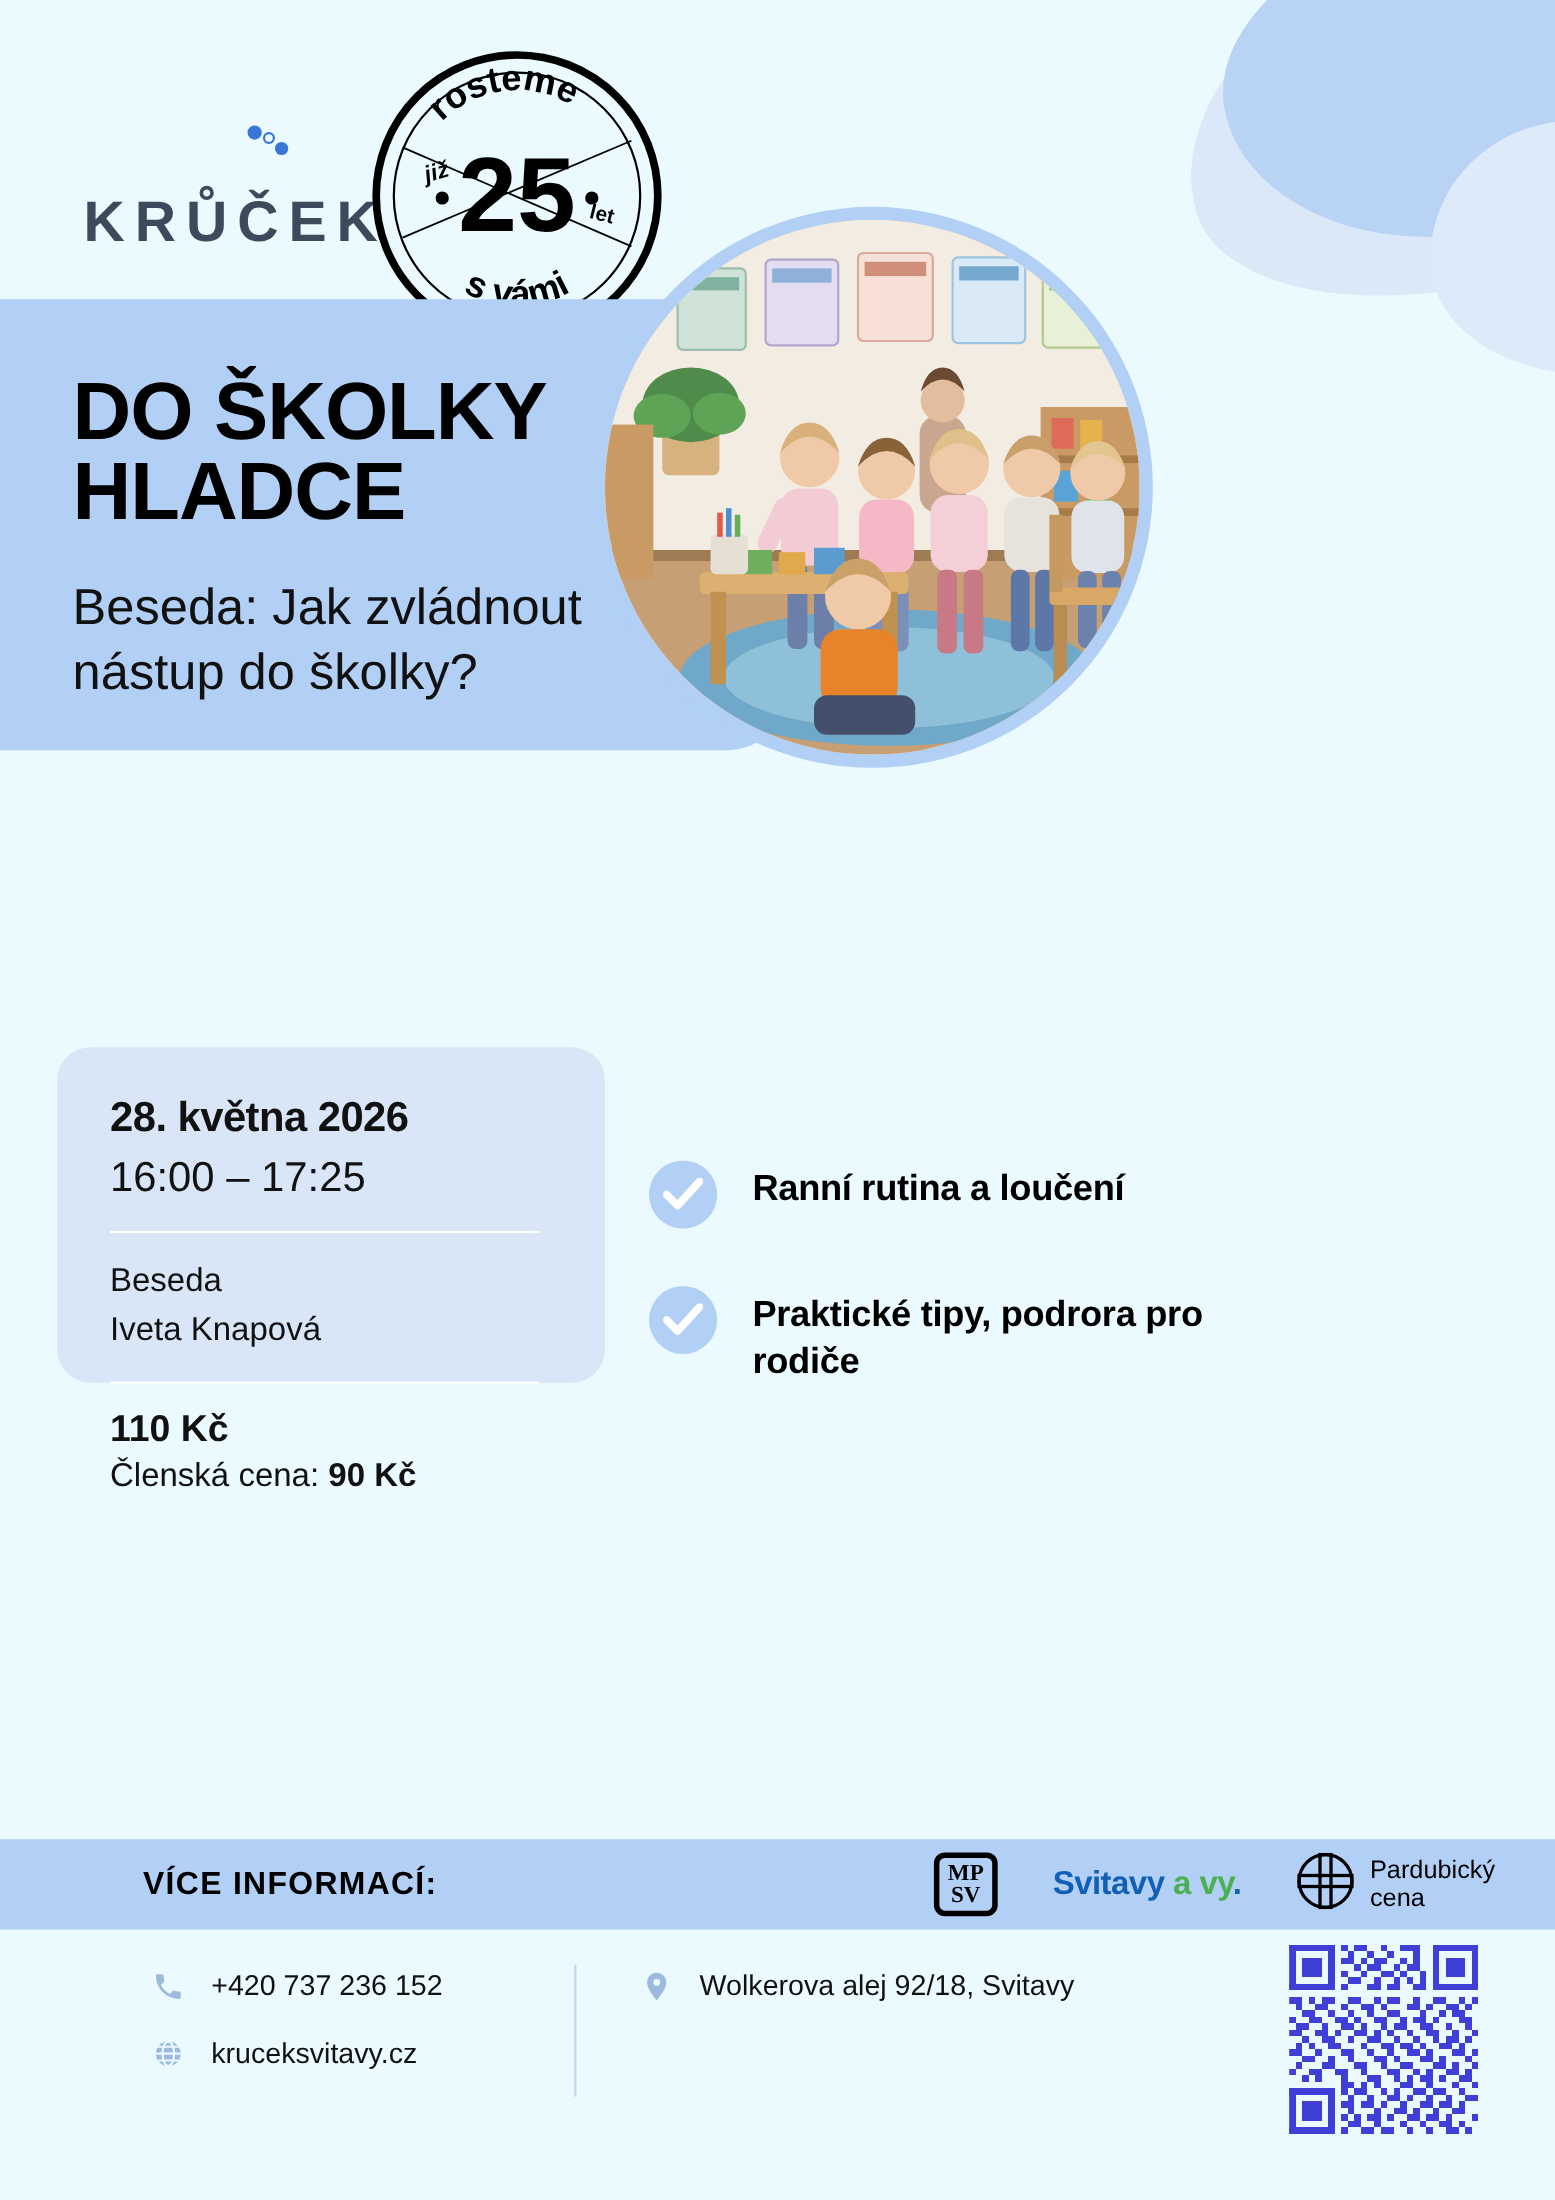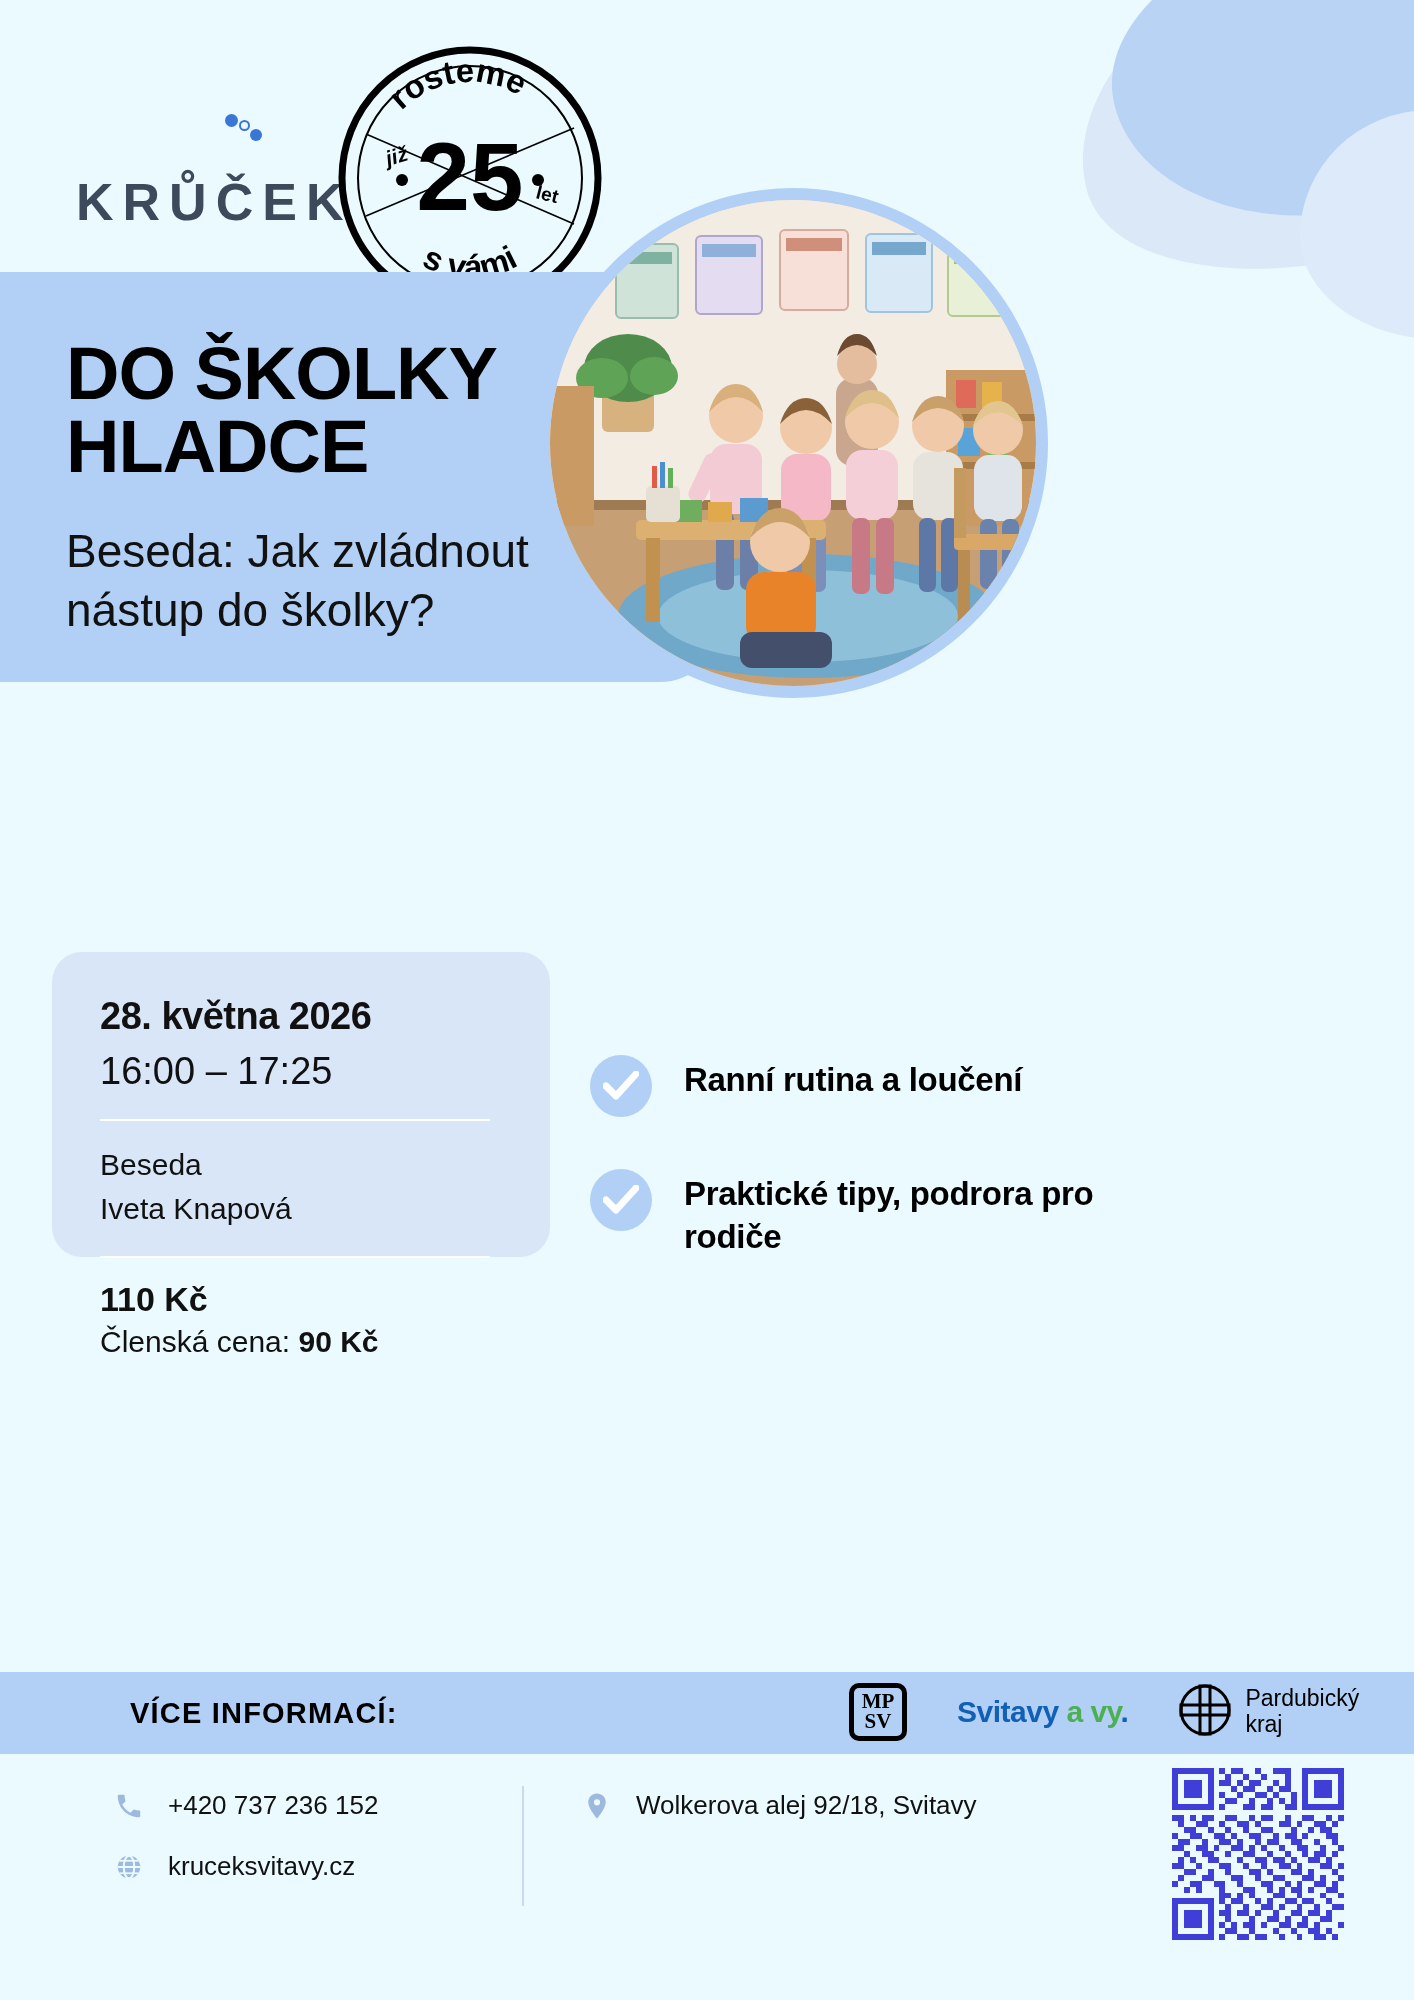--- a/index.html
+++ b/index.html
@@ -218,21 +218,21 @@
   .svitavy-logo .s2 { color: #4caf50; }
   .svitavy-logo .s3 { color: #1260b5; }
   .pardubicky {
     display: flex; align-items: center; gap: 13px;
   }
   .pk-text { font-size: 23px; line-height: 1.12; color: #000; }
 
   
   .contacts-left {
     position: absolute;
-    left: 112px; top: 1790px;
+    left: 136px; top: 1790px;
   }
   .contacts-right {
     position: absolute;
     left: 580px; top: 1790px;
   }
   .contact-row {
     display: flex; align-items: center;
     margin-bottom: 30px;
     font-size: 26px; color: #111;
   }
@@ -453,21 +453,21 @@
     <div class="pardubicky">
       <span>
         <svg width="54" height="54" viewBox="0 0 54 54">
           <circle cx="27" cy="27" r="24" fill="none" stroke="#000" stroke-width="3"></circle>
           <rect x="22" y="3" width="10" height="48" fill="none" stroke="#000" stroke-width="3"></rect>
           <rect x="3" y="22" width="48" height="10" fill="none" stroke="#000" stroke-width="3"></rect>
         </svg>
       </span>
       <span class="pk-text">
         <div>Pardubický</div>
-        <div>kraj</div>
+        <div>cena</div>
       </span>
     </div>
   </div>
 
   <div class="contacts-left">
     <div class="contact-row">
       <span class="ci">
         <svg width="30" height="30" viewBox="0 0 24 24" fill="#9db9de">
             <path d="M6.6 10.8c1.4 2.8 3.8 5.1 6.6 6.6l2.2-2.2c.3-.3.7-.4 1-.2 1.2.4 2.4.6 3.6.6.6 0 1 .4 1 1V20c0 .6-.4 1-1 1C10.6 21 3 13.4 3 4c0-.6.4-1 1-1h3.5c.6 0 1 .4 1 1 0 1.3.2 2.5.6 3.6.1.3 0 .7-.2 1l-2.3 2.2z"></path>
           </svg>

